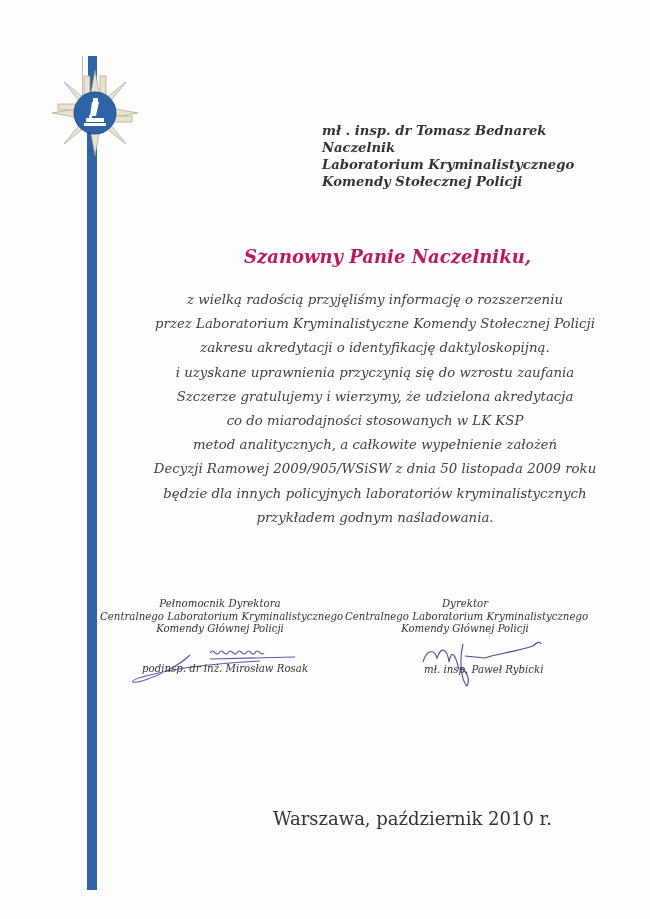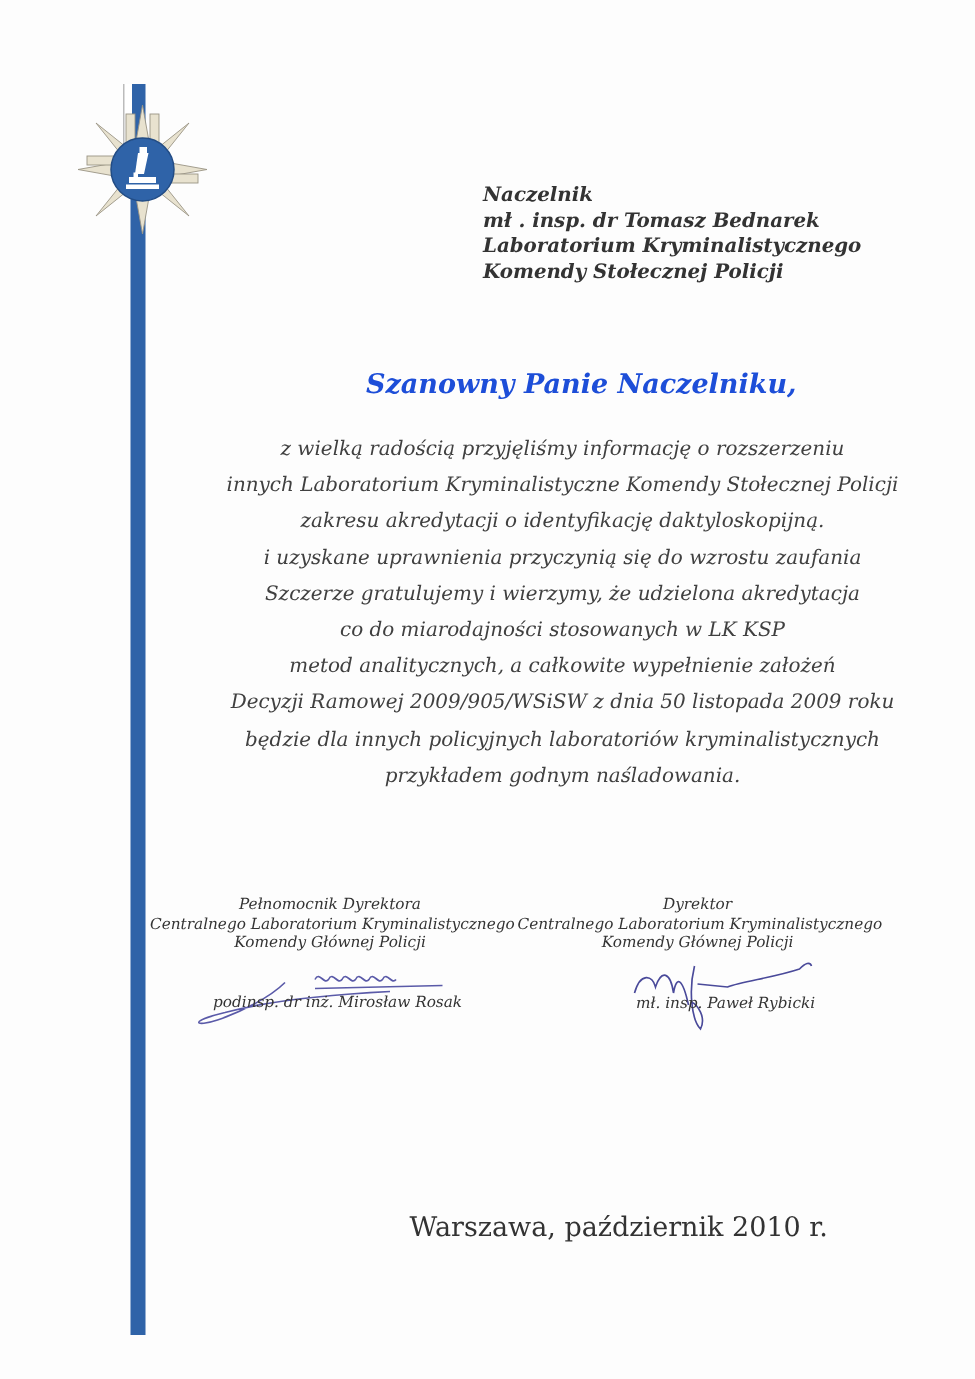--- a/index.html
+++ b/index.html
@@ -4,21 +4,21 @@
   <style>
     html, body { margin: 0; padding: 0; }
     body {
       width: 650px; height: 919px; background: #fdfdfd; position: relative; overflow: hidden;
       font-family: "DejaVu Serif", "Liberation Serif", serif; color: #2a2a2a;
     }
     .bar-blue { position: absolute; left: 87px; top: 56px; width: 10px; height: 834px; background: #2f63a8; }
     .bar-blue::before { content: ""; position: absolute; left: -5px; top: 0; width: 5px; height: 50px; background: #fff; border-left: 1px solid #bbb; }
     .logo { position: absolute; left: 50px; top: 68px; width: 90px; height: 90px; }
     .addressee { position: absolute; left: 322px; top: 122px; font-style: italic; font-weight: bold; font-size: 13.2px; line-height: 17px; color: #333; }
-    .salutation { position: absolute; left: 0; width: 650px; top: 246px; text-align: center; padding-left: 125px; box-sizing: border-box; font-style: italic; font-weight: bold; font-size: 18px; color: #1d4ed8; }
+    .salutation { position: absolute; left: 0; width: 650px; top: 246px; text-align: center; padding-left: 125px; box-sizing: border-box; font-style: italic; font-weight: bold; font-size: 18px; color: #be185d; }
     .body-text { position: absolute; left: 150px; width: 450px; top: 288px; text-align: center; font-style: italic; font-size: 13.3px; line-height: 24.2px; color: #404040; }
     .sig { position: absolute; text-align: center; font-style: italic; font-size: 10.2px; line-height: 12.5px; color: #333; }
     .sig-left { left: 100px; width: 240px; top: 598px; }
     .sig-right { left: 345px; width: 240px; top: 598px; }
     .sig-name { position: absolute; font-style: italic; font-size: 10.2px; color: #333; }
     .sig-name-left { left: 142px; top: 663px; }
     .sig-name-right { left: 424px; top: 664px; }
     .signature-svg { position: absolute; }
     .place-date { position: absolute; left: 273px; top: 808px; font-size: 18px; color: #333; font-family: "DejaVu Serif", "Liberation Serif", serif; }
     .line { display: block; white-space: nowrap; }
@@ -47,31 +47,31 @@
   <g fill="#ffffff">
     <rect x="43" y="30" width="5" height="4"></rect>
     <polygon points="42,34 49,34 46,48 40,48"></polygon>
     <rect x="36" y="50" width="18" height="4"></rect>
     <rect x="34" y="55" width="22" height="3"></rect>
     <rect x="39" y="47" width="3" height="4"></rect>
   </g>
 </svg>
 
 <div class="addressee">
+  <span class="line">mł . insp. dr Tomasz Bednarek</span>
   <span class="line">Naczelnik</span>
-  <span class="line">mł . insp. dr Tomasz Bednarek</span>
   <span class="line">Laboratorium Kryminalistycznego</span>
   <span class="line">Komendy Stołecznej Policji</span>
 </div>
 
 <div class="salutation">Szanowny Panie Naczelniku,</div>
 
 <div class="body-text">
   <span class="line">z wielką radością przyjęliśmy informację o rozszerzeniu</span>
-  <span class="line">innych Laboratorium Kryminalistyczne Komendy Stołecznej Policji</span>
+  <span class="line">przez Laboratorium Kryminalistyczne Komendy Stołecznej Policji</span>
   <span class="line">zakresu akredytacji o identyfikację daktyloskopijną.</span>
   <span class="line">i uzyskane uprawnienia przyczynią się do wzrostu zaufania</span>
   <span class="line">Szczerze gratulujemy i wierzymy, że udzielona akredytacja</span>
   <span class="line">co do miarodajności stosowanych w LK KSP</span>
   <span class="line">metod analitycznych, a całkowite wypełnienie założeń</span>
   <span class="line">Decyzji Ramowej 2009/905/WSiSW z dnia 50 listopada 2009 roku</span>
   <span class="line">będzie dla innych policyjnych laboratoriów kryminalistycznych</span>
   <span class="line">przykładem godnym naśladowania.</span>
 </div>
 

